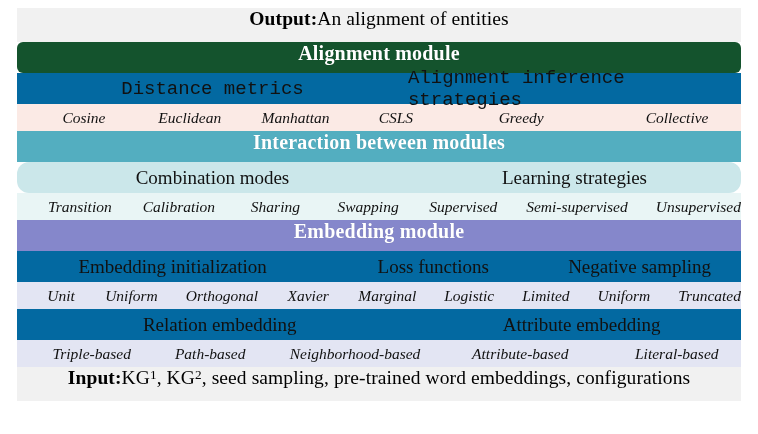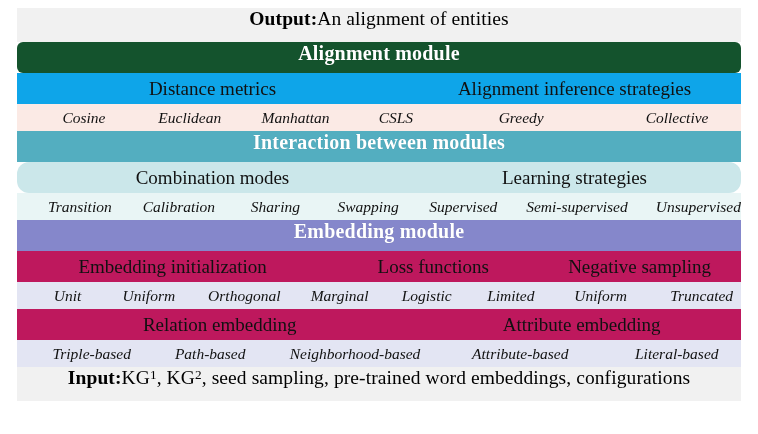--- a/index.html
+++ b/index.html
@@ -58,23 +58,23 @@
   }
   .cat-row .cat {
     display: flex;
     align-items: center;
     justify-content: center;
     font-size: 19px;
     color: #111;
     height: 100%;
     box-sizing: border-box;
   }
-  .cat-row.orange { background: #0ea5e9; }
+  .cat-row.orange { background: #0369a1; font-family: Liberation Mono, monospace; }
   .cat-row.teal   { background: #cbe7ea; border-radius: 12px; }
-  .cat-row.purple { background: #be185d; }
+  .cat-row.purple { background: #0369a1; }
 
   
   .leaf-row {
     height: 27px;
     display: flex;
     align-items: center;
   }
   .leaf-row .leaf {
     font-style: italic;
     font-size: 15.5px;
@@ -135,20 +135,21 @@
   <div class="cat-row purple">
     <div class="cat" style="width:43%">Embedding initialization</div>
     <div class="cat" style="width:29%">Loss functions</div>
     <div class="cat" style="width:28%">Negative sampling</div>
   </div>
 
   <div class="leaf-row purple">
     <div class="leaf" style="width:8%">Unit</div>
     <div class="leaf" style="width:11%">Uniform</div>
     <div class="leaf" style="width:13%">Orthogonal</div>
+    <div class="leaf" style="width:11%">Xavier</div>
     <div class="leaf" style="width:11%">Marginal</div>
     <div class="leaf" style="width:10%">Logistic</div>
     <div class="leaf" style="width:10%">Limited</div>
     <div class="leaf" style="width:12%">Uniform</div>
     <div class="leaf" style="width:14%">Truncated</div>
   </div>
 
   <div class="cat-row purple">
     <div class="cat" style="width:56%">Relation embedding</div>
     <div class="cat" style="width:44%">Attribute embedding</div>

